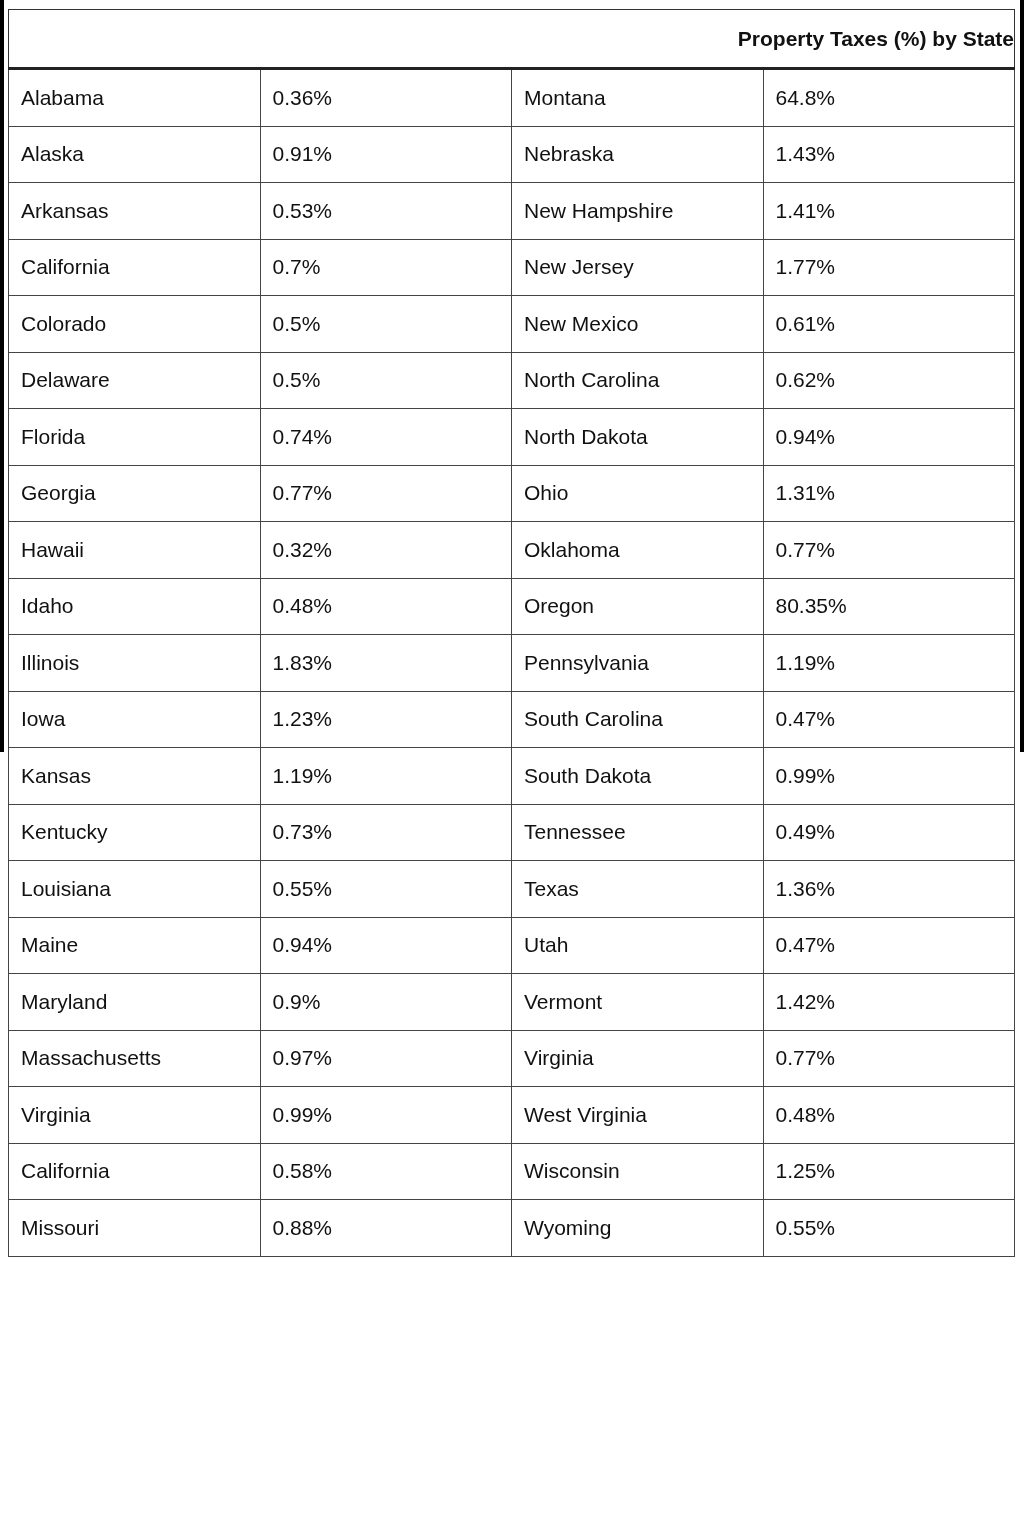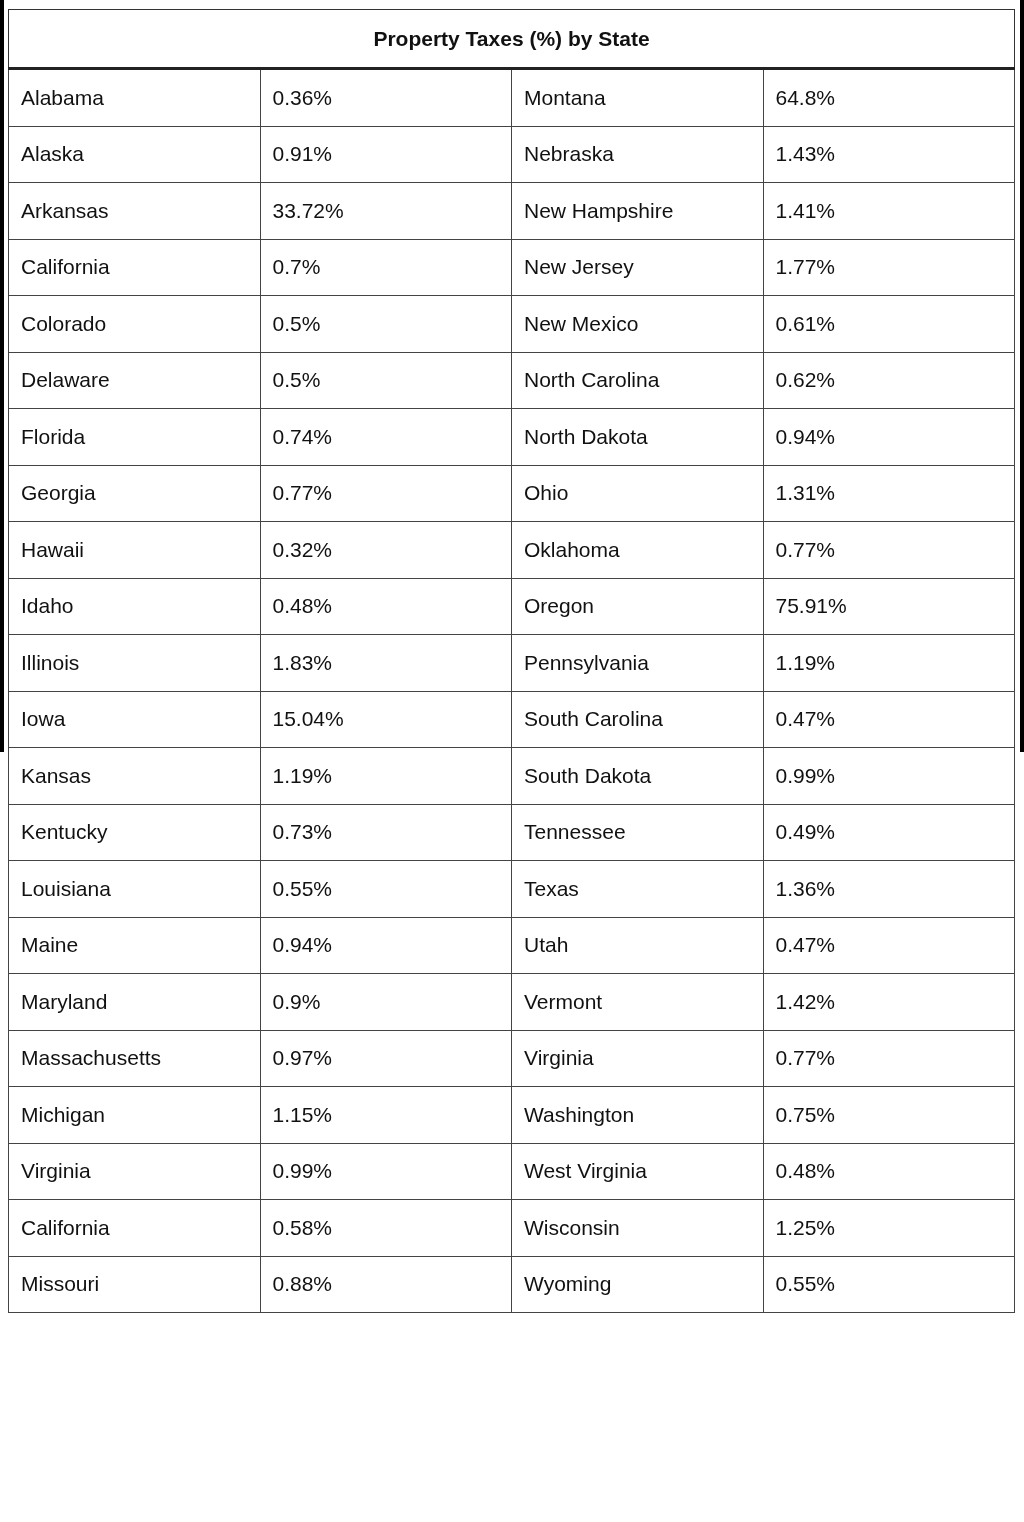--- a/index.html
+++ b/index.html
@@ -39,21 +39,21 @@
     }
     table {
       width: 100%;
       border-collapse: collapse;
       table-layout: fixed;
     }
     th.title-cell {
       height: 57px;
       font-size: 21px;
       font-weight: bold;
-      text-align: center;
+      text-align: right;
       border: 1.5px solid #333;
       border-bottom: 3px solid #222;
       padding: 0;
     }
     td {
       height: 55.5px;
       border: 1.5px solid #444;
       font-size: 21px;
       padding: 0 0 0 12px;
       vertical-align: middle;
@@ -88,21 +88,21 @@
           <td>64.8%</td>
         </tr>
         <tr>
           <td>Alaska</td>
           <td>0.91%</td>
           <td>Nebraska</td>
           <td>1.43%</td>
         </tr>
         <tr>
           <td>Arkansas</td>
-          <td>33.72%</td>
+          <td>0.53%</td>
           <td>New Hampshire</td>
           <td>1.41%</td>
         </tr>
         <tr>
           <td>California</td>
           <td>0.7%</td>
           <td>New Jersey</td>
           <td>1.77%</td>
         </tr>
         <tr>
@@ -132,31 +132,31 @@
         <tr>
           <td>Hawaii</td>
           <td>0.32%</td>
           <td>Oklahoma</td>
           <td>0.77%</td>
         </tr>
         <tr>
           <td>Idaho</td>
           <td>0.48%</td>
           <td>Oregon</td>
-          <td>75.91%</td>
+          <td>80.35%</td>
         </tr>
         <tr>
           <td>Illinois</td>
           <td>1.83%</td>
           <td>Pennsylvania</td>
           <td>1.19%</td>
         </tr>
         <tr>
           <td>Iowa</td>
-          <td>15.04%</td>
+          <td>1.23%</td>
           <td>South Carolina</td>
           <td>0.47%</td>
         </tr>
         <tr>
           <td>Kansas</td>
           <td>1.19%</td>
           <td>South Dakota</td>
           <td>0.99%</td>
         </tr>
         <tr>
@@ -181,26 +181,20 @@
           <td>Maryland</td>
           <td>0.9%</td>
           <td>Vermont</td>
           <td>1.42%</td>
         </tr>
         <tr>
           <td>Massachusetts</td>
           <td>0.97%</td>
           <td>Virginia</td>
           <td>0.77%</td>
-        </tr>
-        <tr>
-          <td>Michigan</td>
-          <td>1.15%</td>
-          <td>Washington</td>
-          <td>0.75%</td>
         </tr>
         <tr>
           <td>Virginia</td>
           <td>0.99%</td>
           <td>West Virginia</td>
           <td>0.48%</td>
         </tr>
         <tr>
           <td>California</td>
           <td>0.58%</td>

